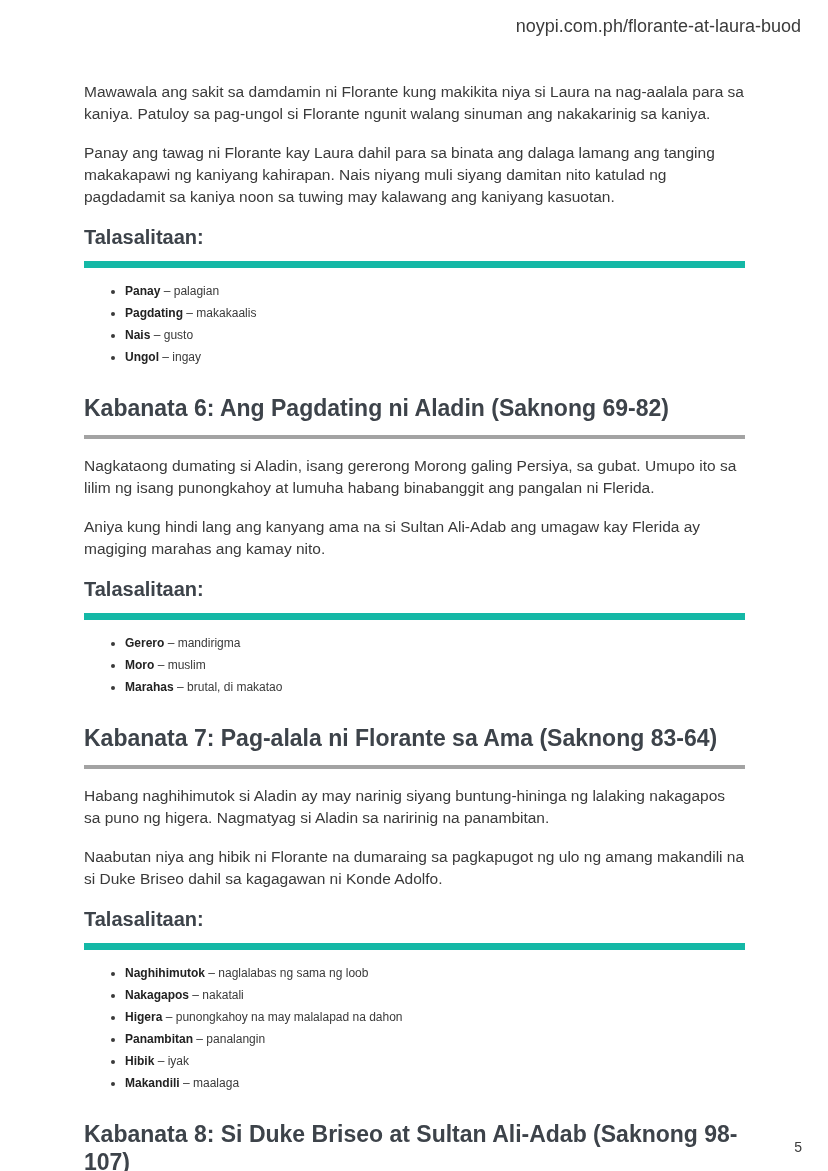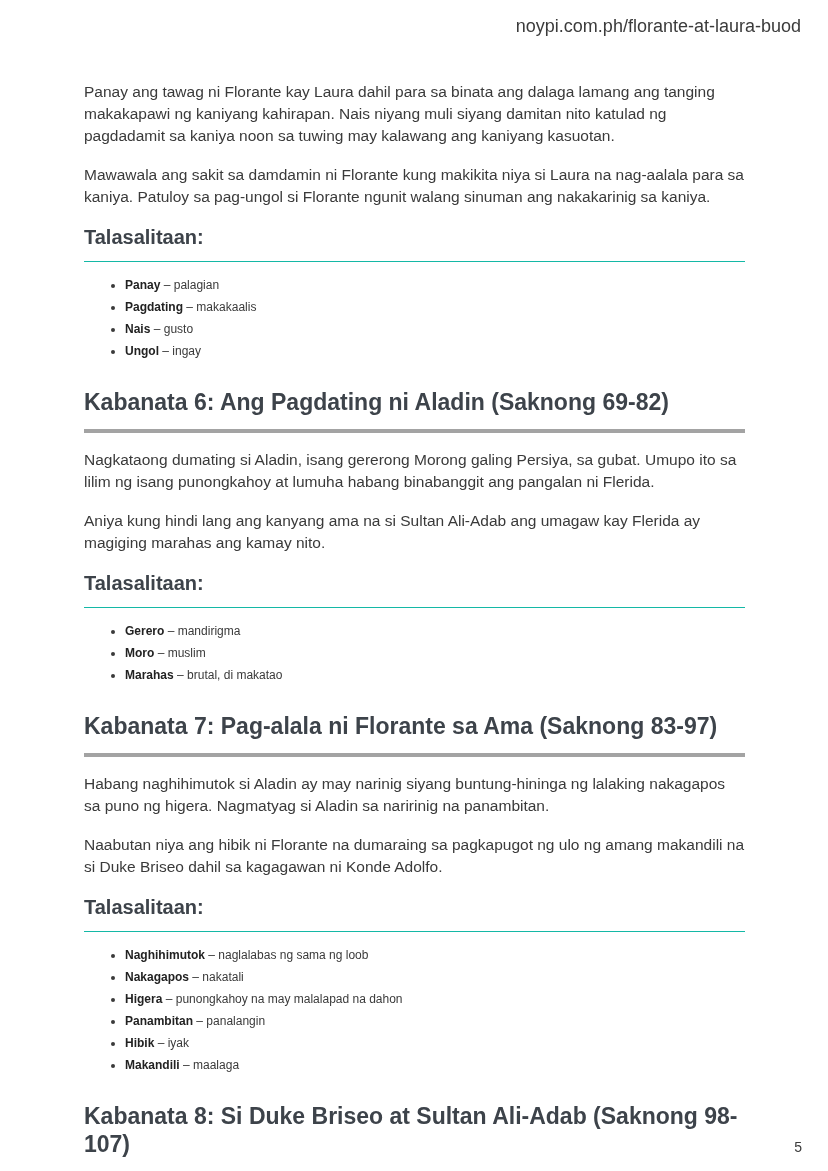--- a/index.html
+++ b/index.html
@@ -43,21 +43,21 @@
     border-bottom: 4px solid #a3a3a3;
     margin-bottom: 16px;
   }
   h3.vocab-heading {
     font-size: 20px;
     line-height: 24px;
     font-weight: 700;
     color: #3d434a;
     margin-top: 14px;
     padding-bottom: 12px;
-    border-bottom: 1px solid #14b8a6;
+    border-bottom: 7px solid #14b8a6;
     margin-bottom: 12px;
   }
   ul.vocab-list {
     margin: 0 0 20px 0;
     padding-left: 41px;
     list-style: disc;
   }
   ul.vocab-list li {
     font-size: 12px;
     line-height: 22px;
@@ -78,22 +78,22 @@
 </head>
 <body>
 
 <div class="page">
 
   <div class="header-url">noypi.com.ph/florante-at-laura-buod</div>
 
   <div class="content">
 
     <section>
+      <p class="body-text">Mawawala ang sakit sa damdamin ni Florante kung makikita niya si Laura na nag-aalala para sa kaniya. Patuloy sa pag-ungol si Florante ngunit walang sinuman ang nakakarinig sa kaniya.</p>
       <p class="body-text">Panay ang tawag ni Florante kay Laura dahil para sa binata ang dalaga lamang ang tanging makakapawi ng kaniyang kahirapan. Nais niyang muli siyang damitan nito katulad ng pagdadamit sa kaniya noon sa tuwing may kalawang ang kaniyang kasuotan.</p>
-      <p class="body-text">Mawawala ang sakit sa damdamin ni Florante kung makikita niya si Laura na nag-aalala para sa kaniya. Patuloy sa pag-ungol si Florante ngunit walang sinuman ang nakakarinig sa kaniya.</p>
 
       <h3 class="vocab-heading">Talasalitaan:</h3>
       <ul class="vocab-list">
         <li><strong>Panay</strong><span> – palagian</span></li>
         <li><strong>Pagdating</strong><span> – makakaalis</span></li>
         <li><strong>Nais</strong><span> – gusto</span></li>
         <li><strong>Ungol</strong><span> – ingay</span></li>
       </ul>
     </section>
 
@@ -104,21 +104,21 @@
 
       <h3 class="vocab-heading">Talasalitaan:</h3>
       <ul class="vocab-list">
         <li><strong>Gerero</strong><span> – mandirigma</span></li>
         <li><strong>Moro</strong><span> – muslim</span></li>
         <li><strong>Marahas</strong><span> – brutal, di makatao</span></li>
       </ul>
     </section>
 
     <section>
-      <h2 class="section-heading">Kabanata 7: Pag-alala ni Florante sa Ama (Saknong 83-97)</h2>
+      <h2 class="section-heading">Kabanata 7: Pag-alala ni Florante sa Ama (Saknong 83-64)</h2>
       <p class="body-text">Habang naghihimutok si Aladin ay may narinig siyang buntung-hininga ng lalaking nakagapos sa puno ng higera. Nagmatyag si Aladin sa naririnig na panambitan.</p>
       <p class="body-text">Naabutan niya ang hibik ni Florante na dumaraing sa pagkapugot ng ulo ng amang makandili na si Duke Briseo dahil sa kagagawan ni Konde Adolfo.</p>
 
       <h3 class="vocab-heading">Talasalitaan:</h3>
       <ul class="vocab-list">
         <li><strong>Naghihimutok</strong><span> – naglalabas ng sama ng loob</span></li>
         <li><strong>Nakagapos</strong><span> – nakatali</span></li>
         <li><strong>Higera</strong><span> – punongkahoy na may malalapad na dahon</span></li>
         <li><strong>Panambitan</strong><span> – panalangin</span></li>
         <li><strong>Hibik</strong><span> – iyak</span></li>

